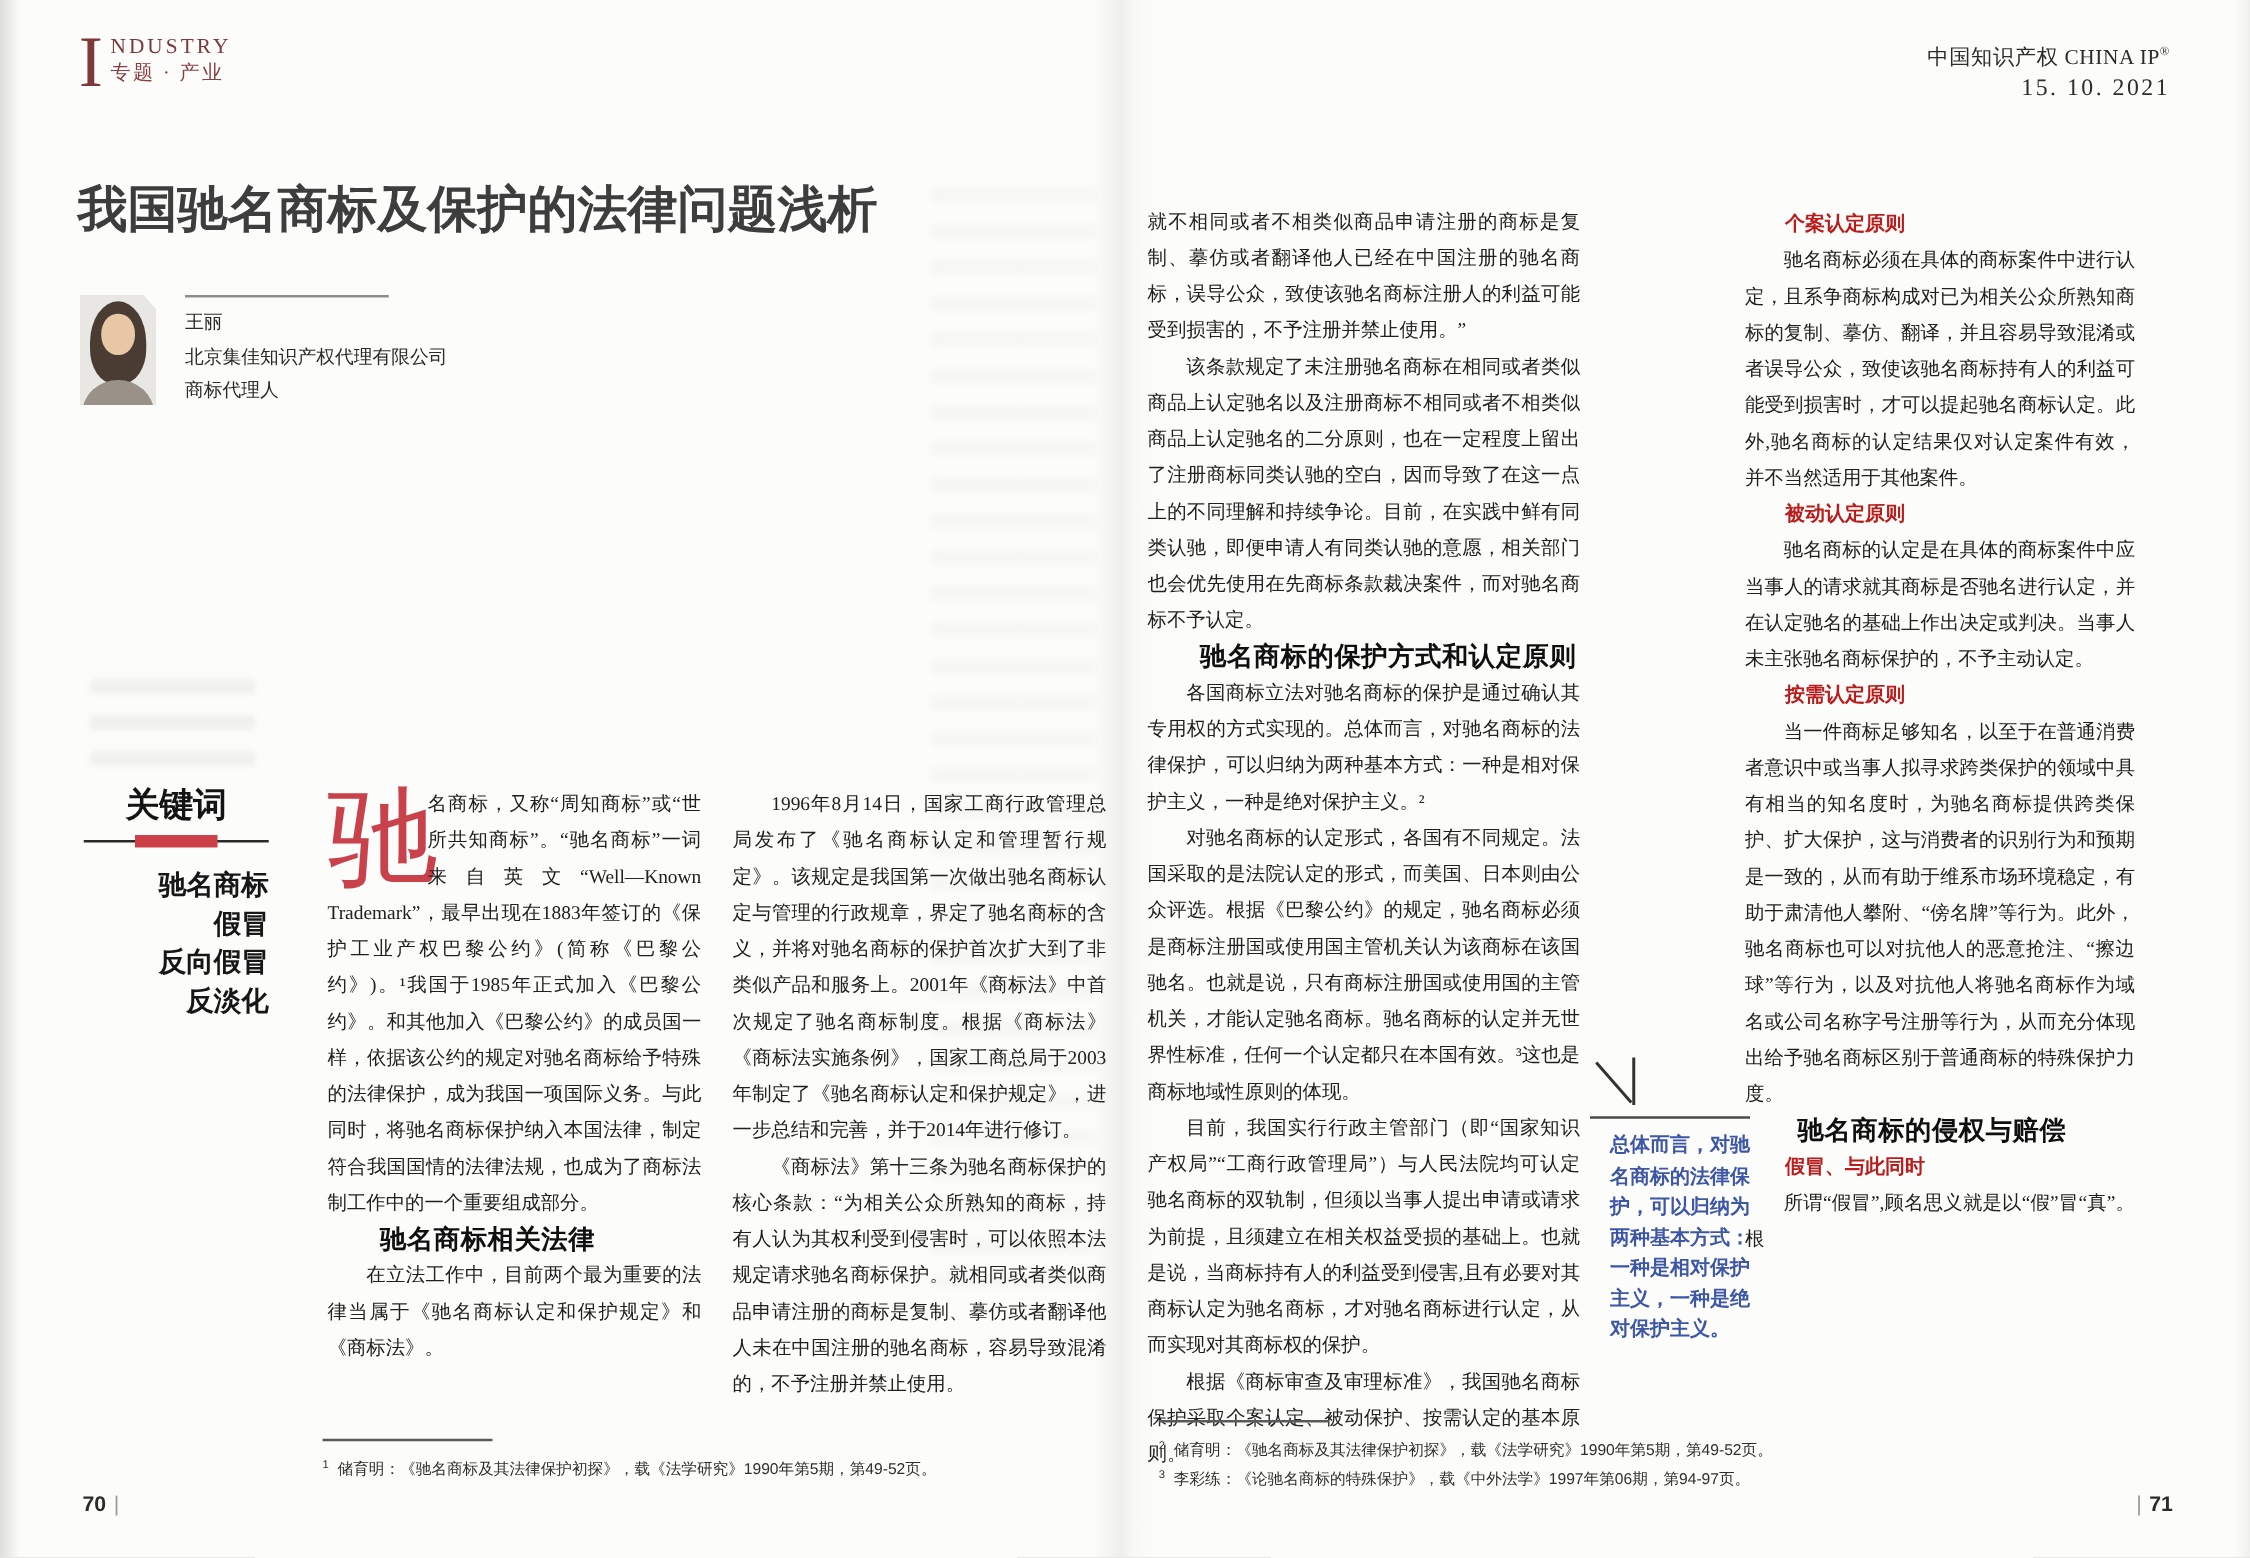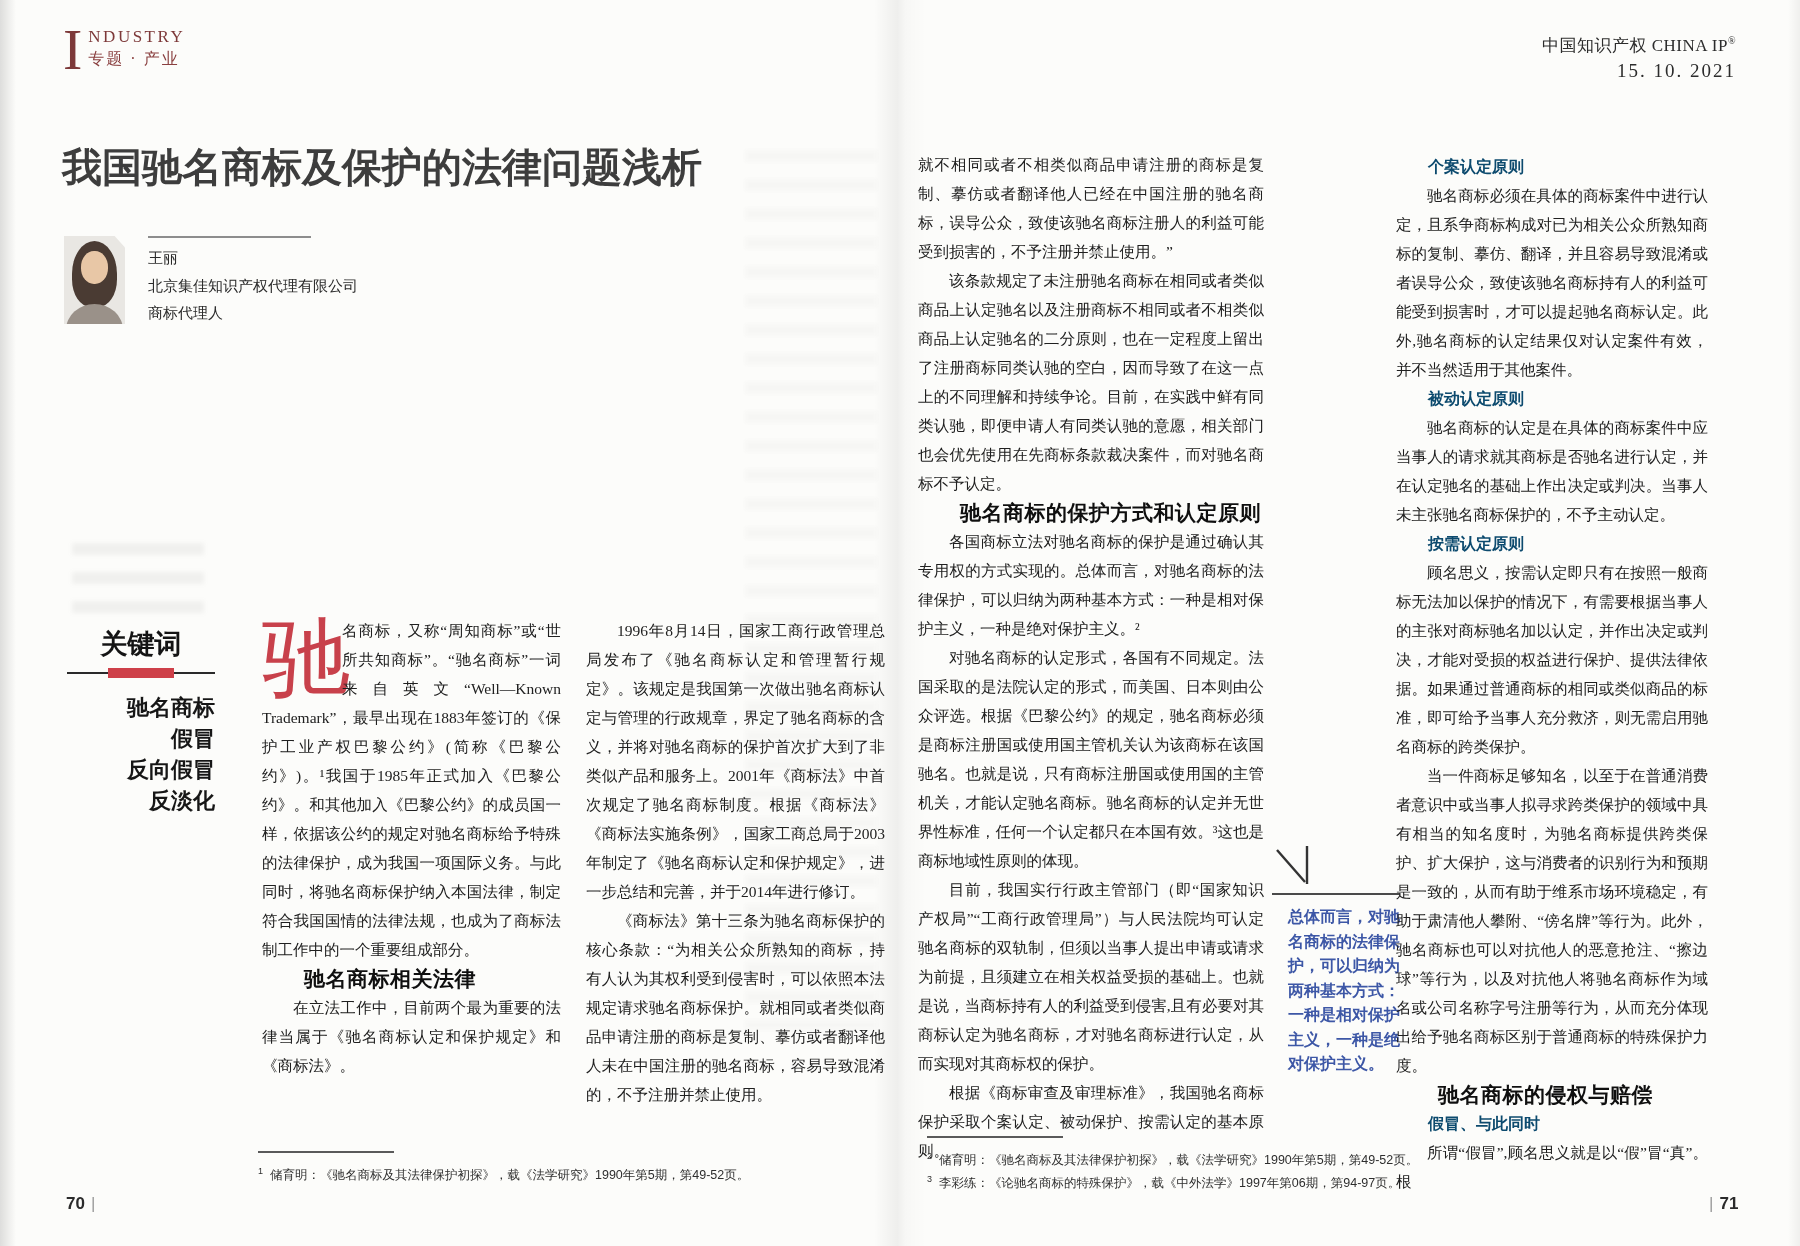--- a/index.html
+++ b/index.html
@@ -42,27 +42,27 @@
   
   .kw-heading { position:absolute; left:67px; top:626px; width:148px; text-align:center;
     font-family:"Liberation Sans", sans-serif; font-weight:700; font-size:27px; color:#141414; }
   .kw-divider { position:absolute; left:67px; top:668px; width:148px; height:10px; }
   .kw-divider .line { position:absolute; left:0; right:0; top:4px; height:2px; background:#2a2a2a; }
   .kw-divider .red  { position:absolute; left:41px; top:0; width:66px; height:10px; background:#ce4049; }
   .kw-items { position:absolute; left:67px; top:692px; width:148px; text-align:right;
     font-family:"Liberation Sans", sans-serif; font-weight:700; font-size:22px; line-height:31px; color:#161616; }
 
   
-  .col { position:absolute; font-size:15.5px; line-height:29px; text-align:justify; color:#202020; }
+  .col { position:absolute; font-size:15.5px; line-height:29px; text-align:justify; color:#202020;margin-top:13px; }
   .col p { margin:0; text-indent:2em; }
   .col p.noindent { text-indent:0; }
   .h-main { font-family:"Liberation Sans", sans-serif; font-weight:700; font-size:21px;
     line-height:29px; color:#0f0f0f; margin:23px 0 9px 0; text-indent:0; letter-spacing:.5px; }
   .h-sub  { font-family:"Liberation Sans", sans-serif; font-weight:700; font-size:16px;
-    line-height:29px; color:#0c4a6e; margin:0; }
+    line-height:29px; color:#b91c1c; margin:0; }
   .ind-13 { text-indent:1.3em; }  .ind-2 { text-indent:2em; }
 
   .colA { left:262px; top:616px; width:299px; }
   .colB { left:586px; top:616px; width:299px; }
   .colC { left:918px; top:150px; width:346px; }
   .colD { left:1396px; top:152px; width:312px; }
 
   .dropcap { float:left; width:74px; font-size:88px; line-height:74px;
     color:#c8414b; margin:6px 6px 0 0; font-family:"Liberation Serif", serif; }
 
@@ -184,21 +184,20 @@
     <div class="pq-rule"></div>
     <div class="pq-text">总体而言，对驰名商标的法律保护，可以归纳为两种基本方式：一种是相对保护主义，一种是绝对保护主义。</div>
   </div>
 
   <div class="col colD">
     <p class="h-sub ind-13">个案认定原则</p>
     <p>驰名商标必须在具体的商标案件中进行认定，且系争商标构成对已为相关公众所熟知商标的复制、摹仿、翻译，并且容易导致混淆或者误导公众，致使该驰名商标持有人的利益可能受到损害时，才可以提起驰名商标认定。此外,驰名商标的认定结果仅对认定案件有效，并不当然适用于其他案件。</p>
     <p class="h-sub ind-13">被动认定原则</p>
     <p>驰名商标的认定是在具体的商标案件中应当事人的请求就其商标是否驰名进行认定，并在认定驰名的基础上作出决定或判决。当事人未主张驰名商标保护的，不予主动认定。</p>
     <p class="h-sub ind-13">按需认定原则</p>
-    <p>顾名思义，按需认定即只有在按照一般商标无法加以保护的情况下，有需要根据当事人的主张对商标驰名加以认定，并作出决定或判决，才能对受损的权益进行保护、提供法律依据。如果通过普通商标的相同或类似商品的标准，即可给予当事人充分救济，则无需启用驰名商标的跨类保护。</p>
     <p>当一件商标足够知名，以至于在普通消费者意识中或当事人拟寻求跨类保护的领域中具有相当的知名度时，为驰名商标提供跨类保护、扩大保护，这与消费者的识别行为和预期是一致的，从而有助于维系市场环境稳定，有助于肃清他人攀附、“傍名牌”等行为。此外，驰名商标也可以对抗他人的恶意抢注、“擦边球”等行为，以及对抗他人将驰名商标作为域名或公司名称字号注册等行为，从而充分体现出给予驰名商标区别于普通商标的特殊保护力度。</p>
     <p class="h-main">驰名商标的侵权与赔偿</p>
     <p class="h-sub ind-2">假冒、与此同时</p>
     <p>所谓“假冒”,顾名思义就是以“假”冒“真”。根</p>
   </div>
 
   <div class="fn-rule right"></div>
   <div class="footnote right">
     <div>
       <span class="fn-mark">2</span><span>储育明：《驰名商标及其法律保护初探》，载《法学研究》1990年第5期，第49-52页。</span>

